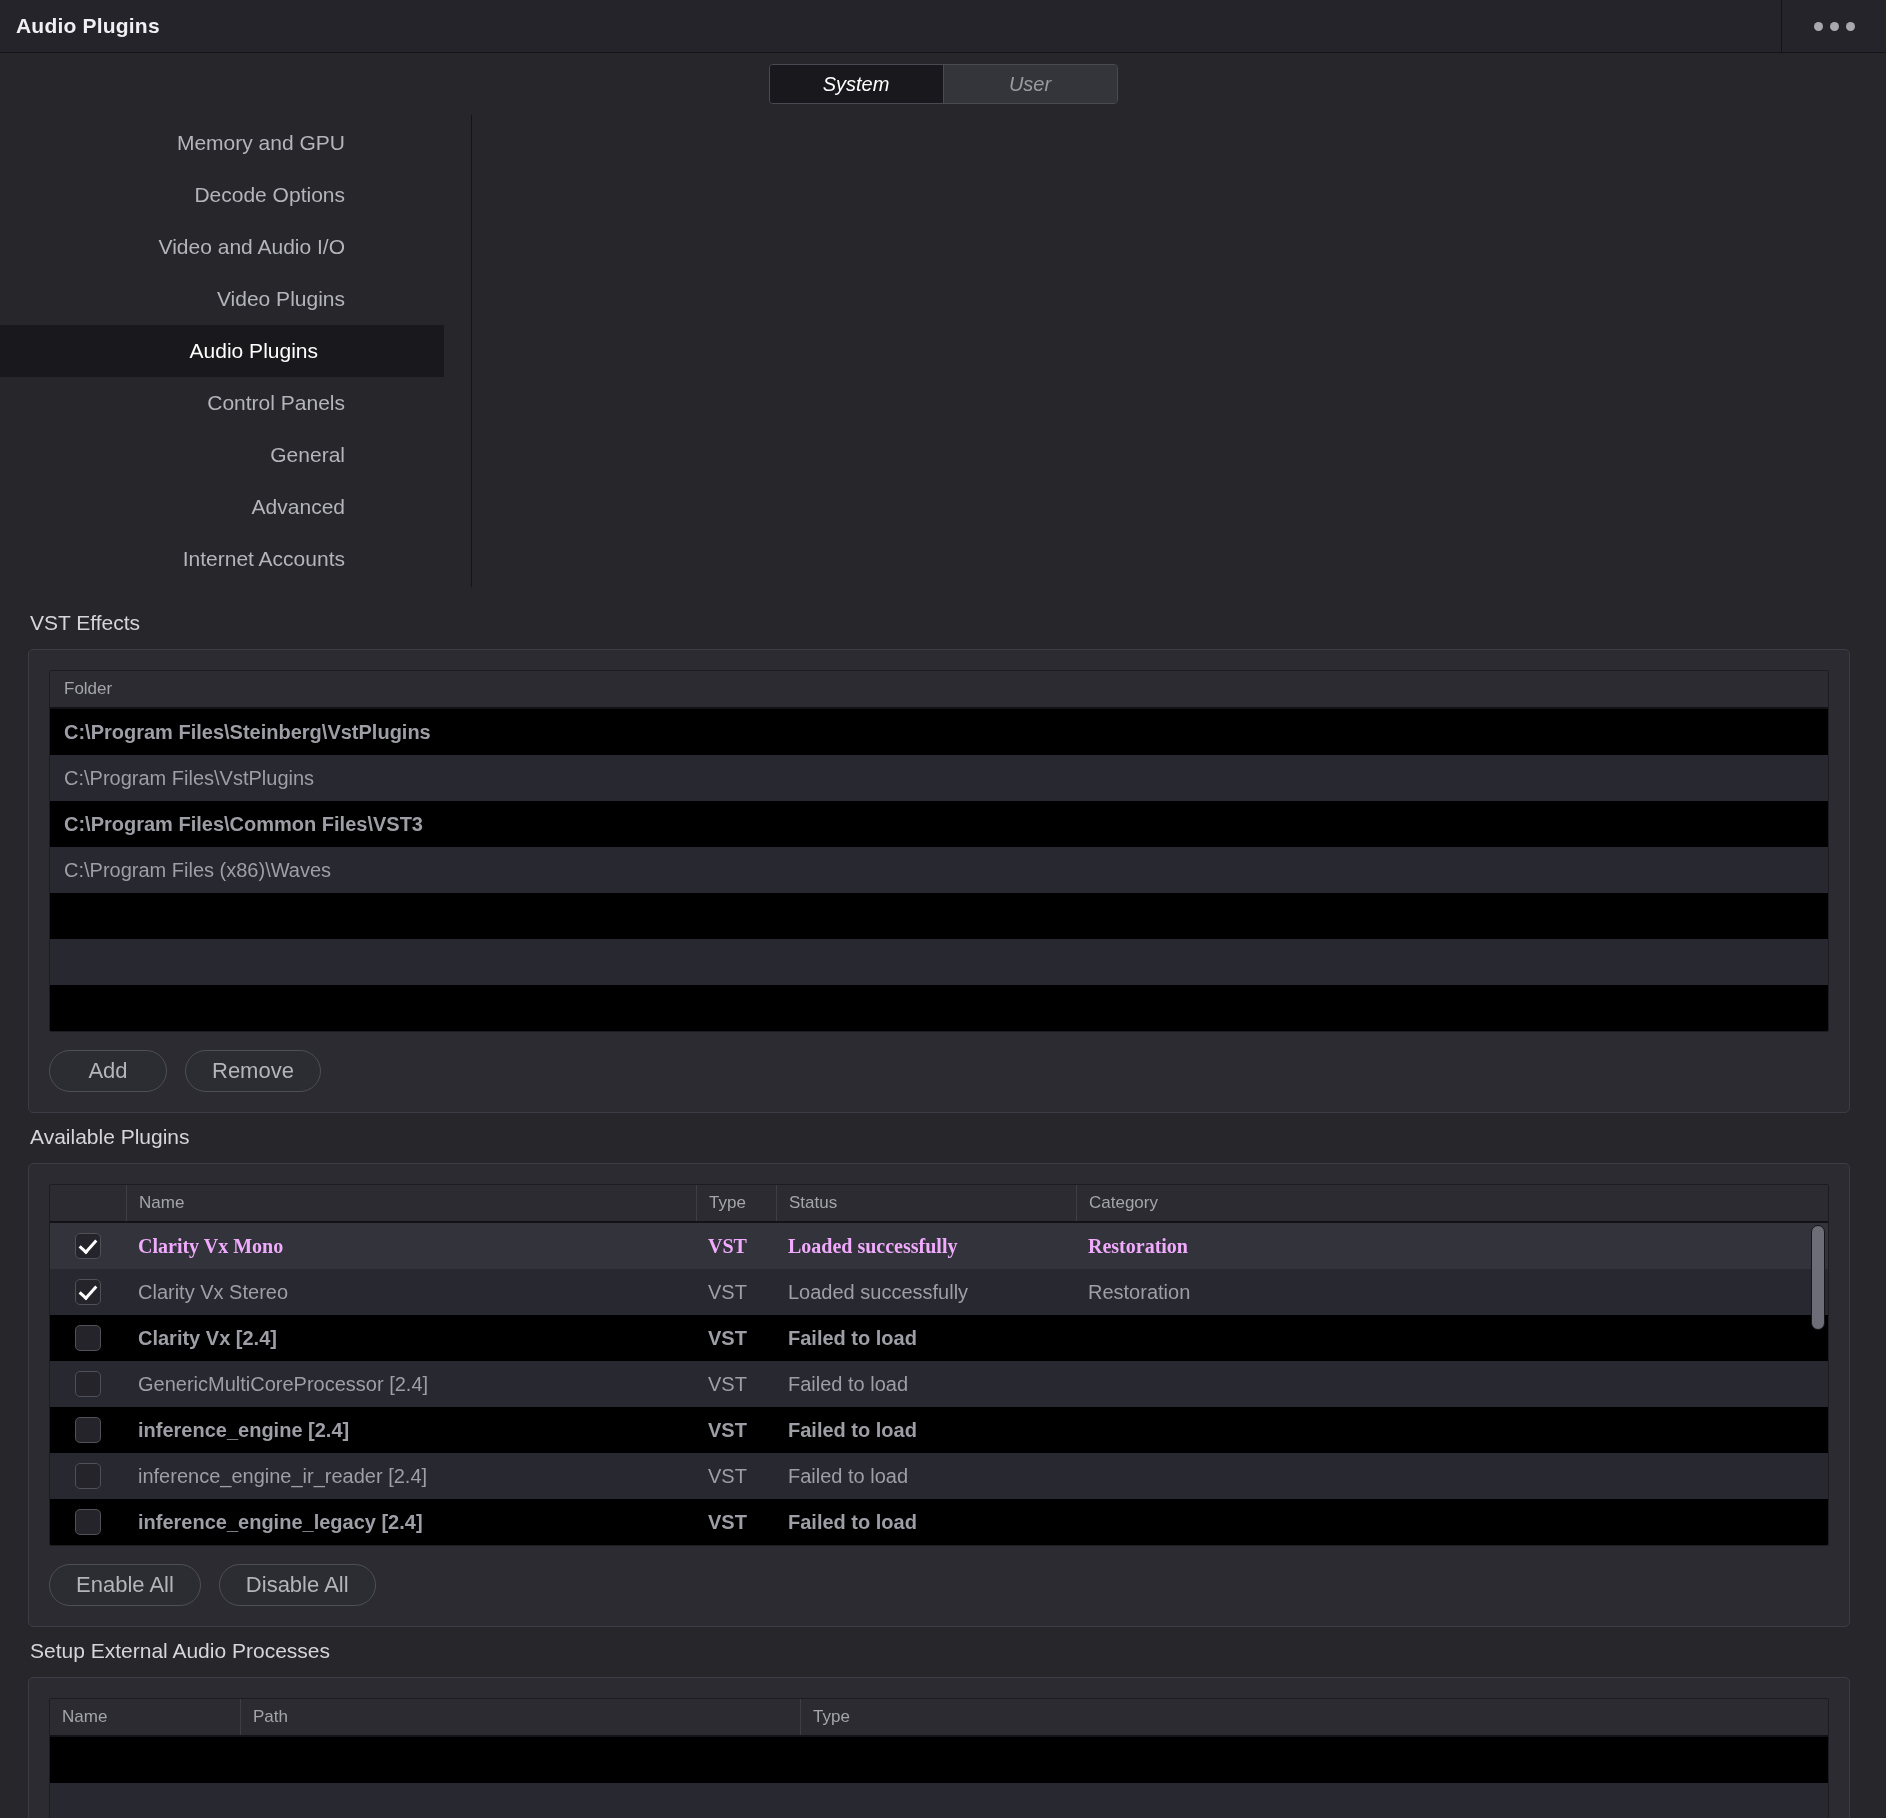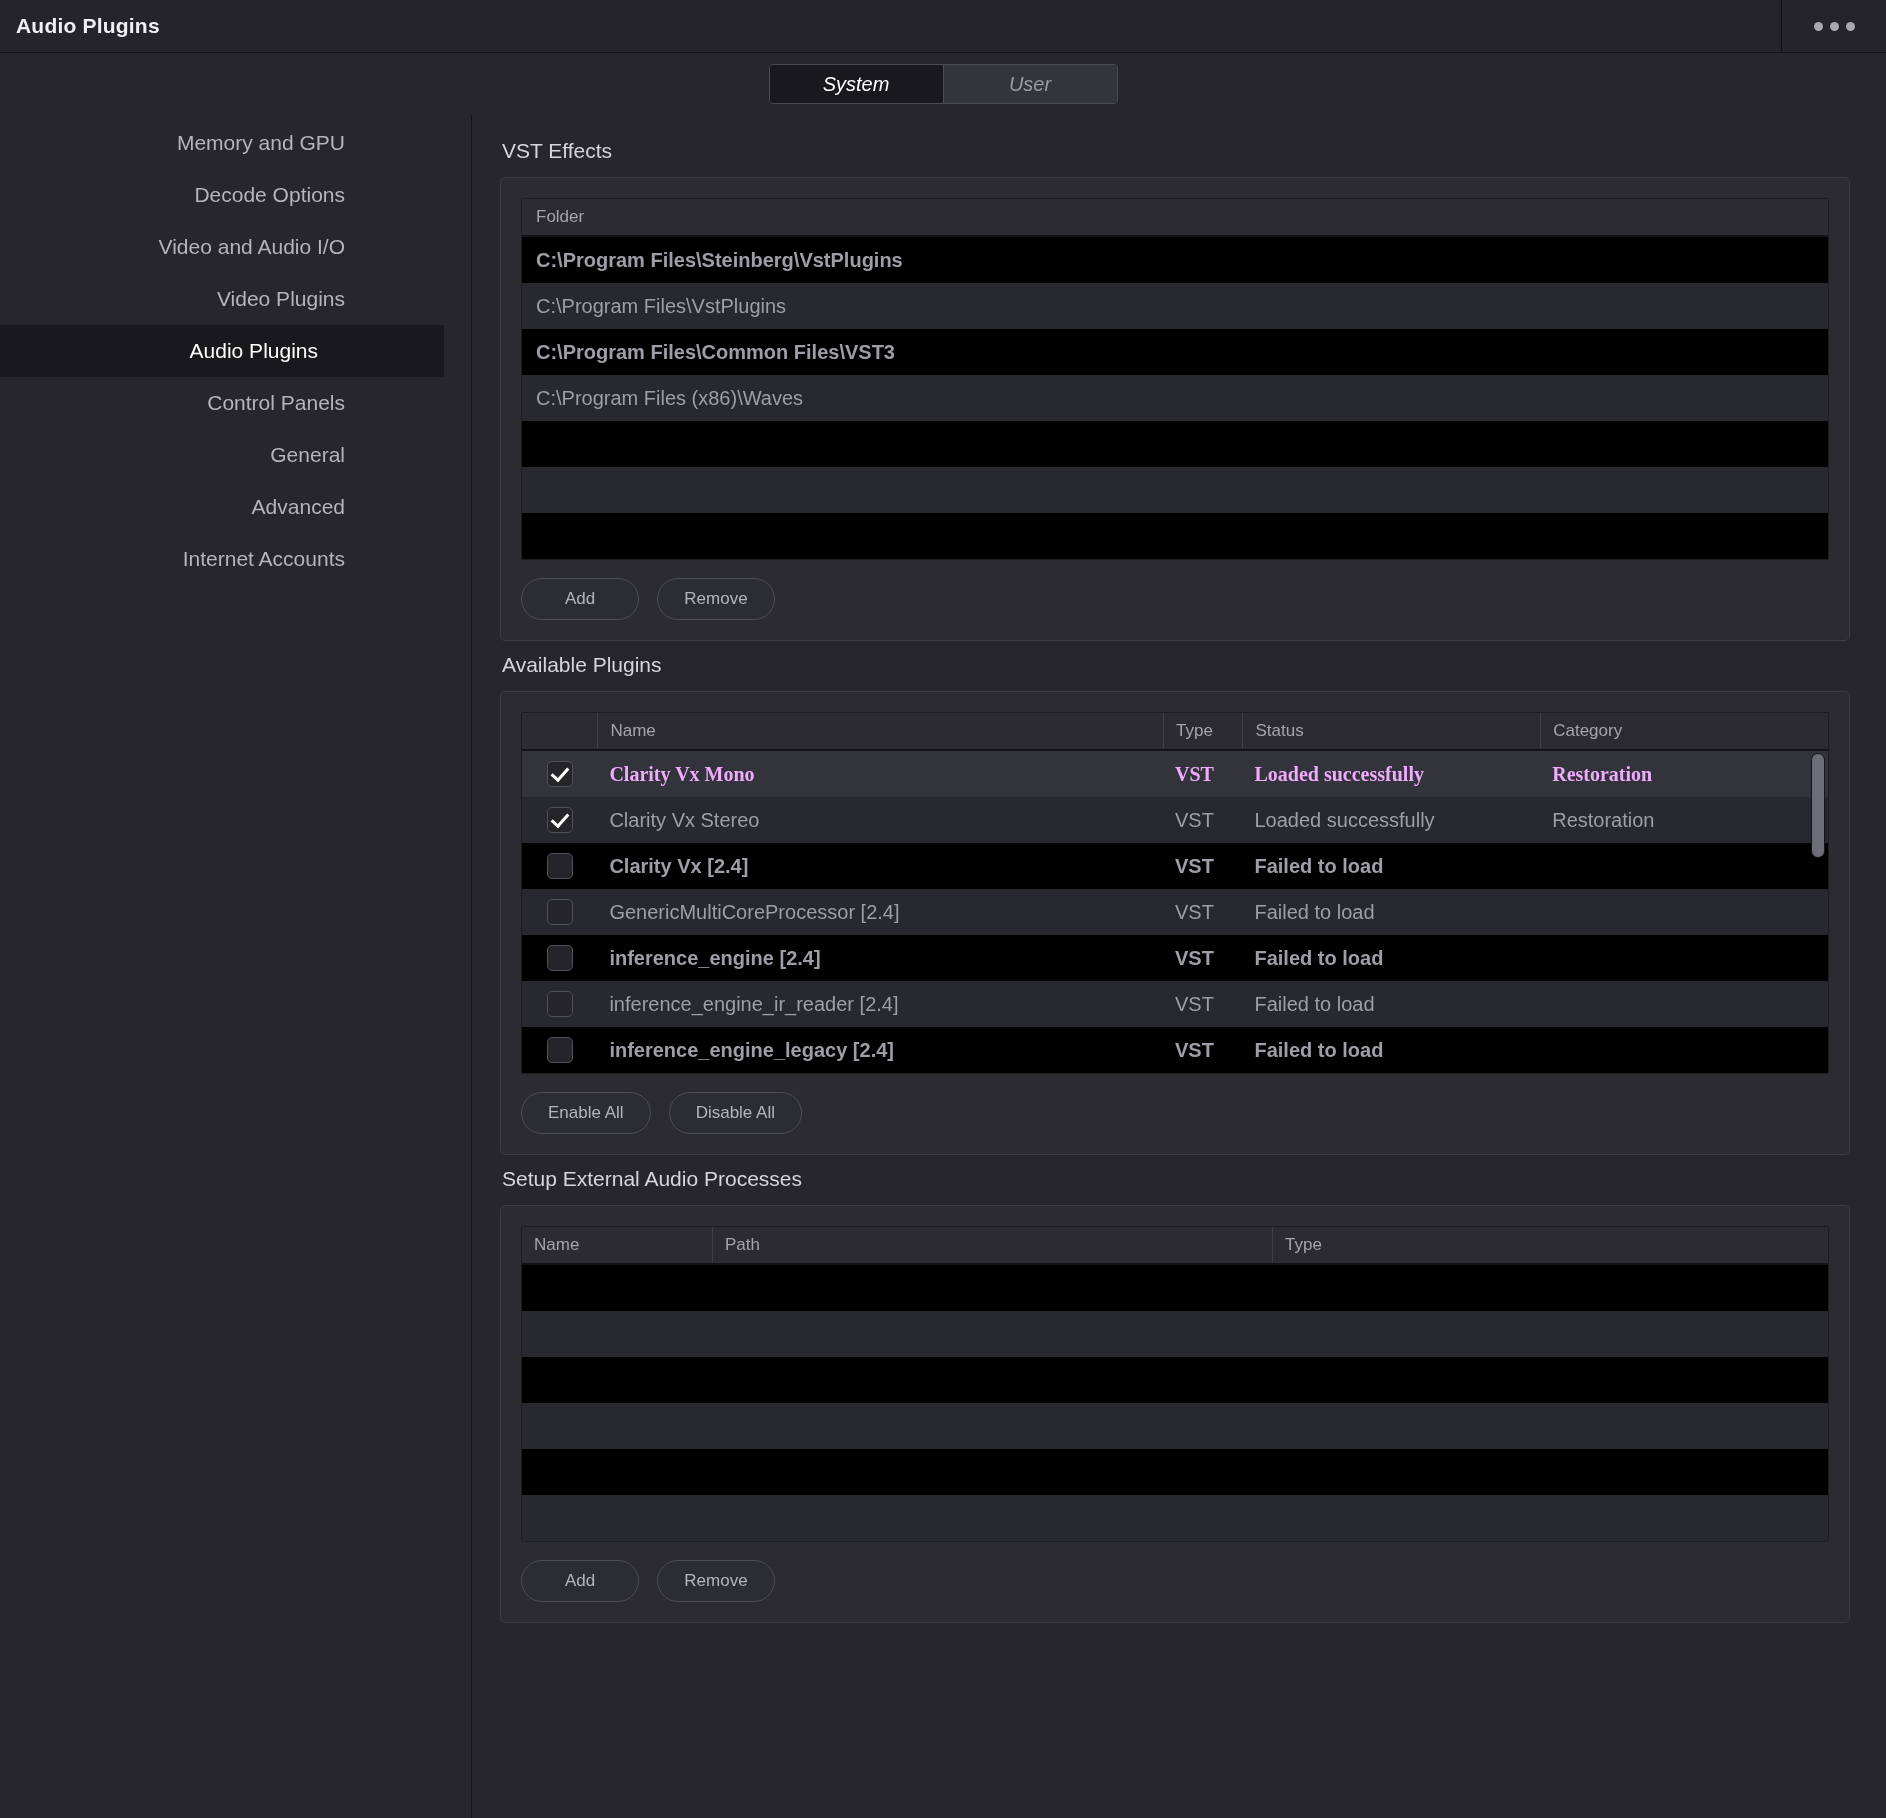--- a/index.html
+++ b/index.html
@@ -86,20 +86,21 @@
   .seg.inactive {
     background: #34343b;
     color: #9a9aa2;
     border-left: 1px solid #4a4a52;
   }
 
   
   .content {
     display: flex;
     height: calc(1818px - 52px - 62px);
+    flex-direction: column;
   }
   .sidebar {
     width: 472px;
     flex: 0 0 472px;
     border-right: 1px solid #141418;
     padding-top: 2px;
     box-sizing: border-box;
   }
   .side-item {
     height: 52px;
@@ -244,21 +245,21 @@
     margin-top: 18px;
   }
   .btn {
     min-width: 118px;
     height: 42px;
     padding: 0 26px;
     border-radius: 21px;
     border: 1px solid #4e4e56;
     background: #2c2c33;
     color: #b4b4bb;
-    font-size: 17px;
+    font-size: 22px;
     display: flex;
     align-items: center;
     justify-content: center;
     cursor: default;
     box-sizing: border-box;
   }
 </style>
 </head>
 <body>
 

